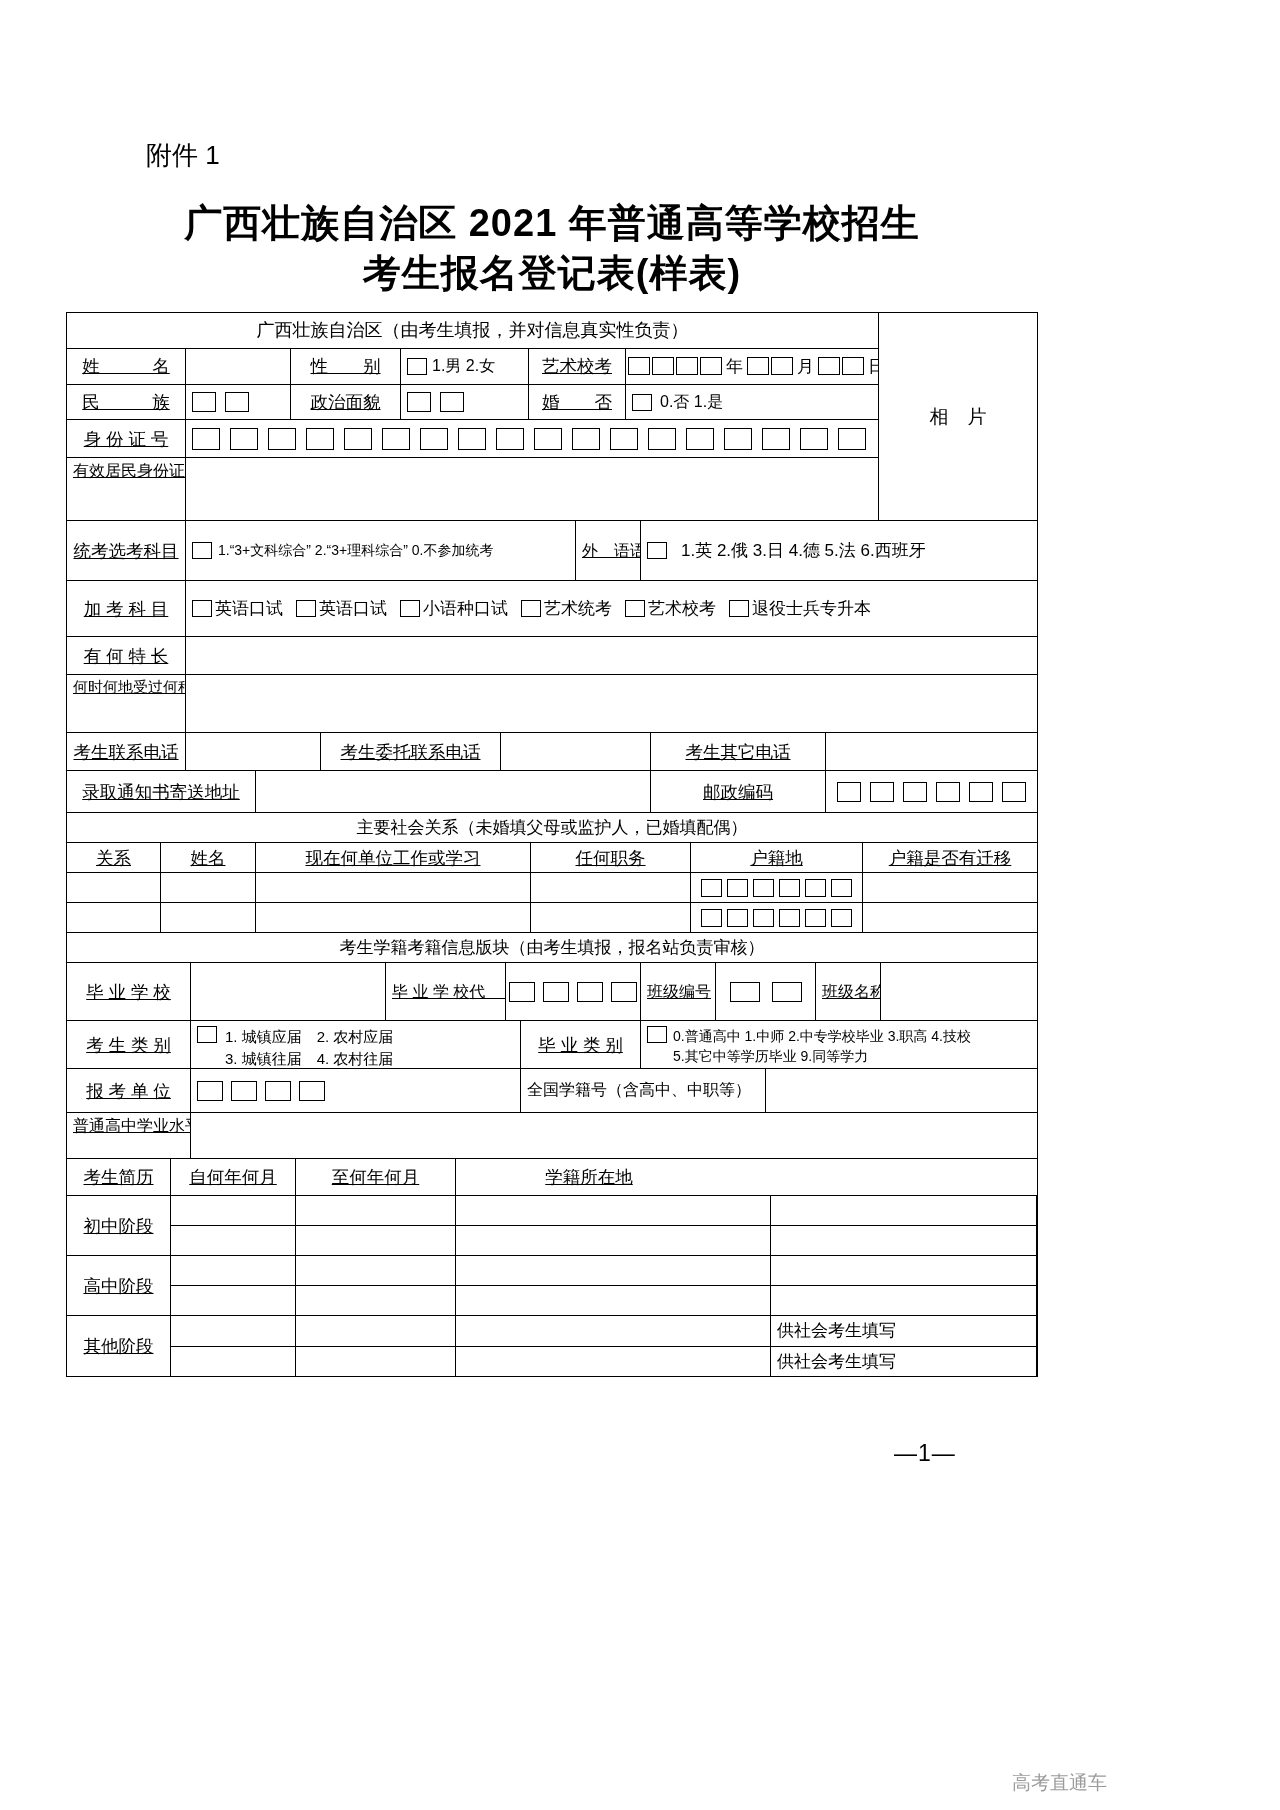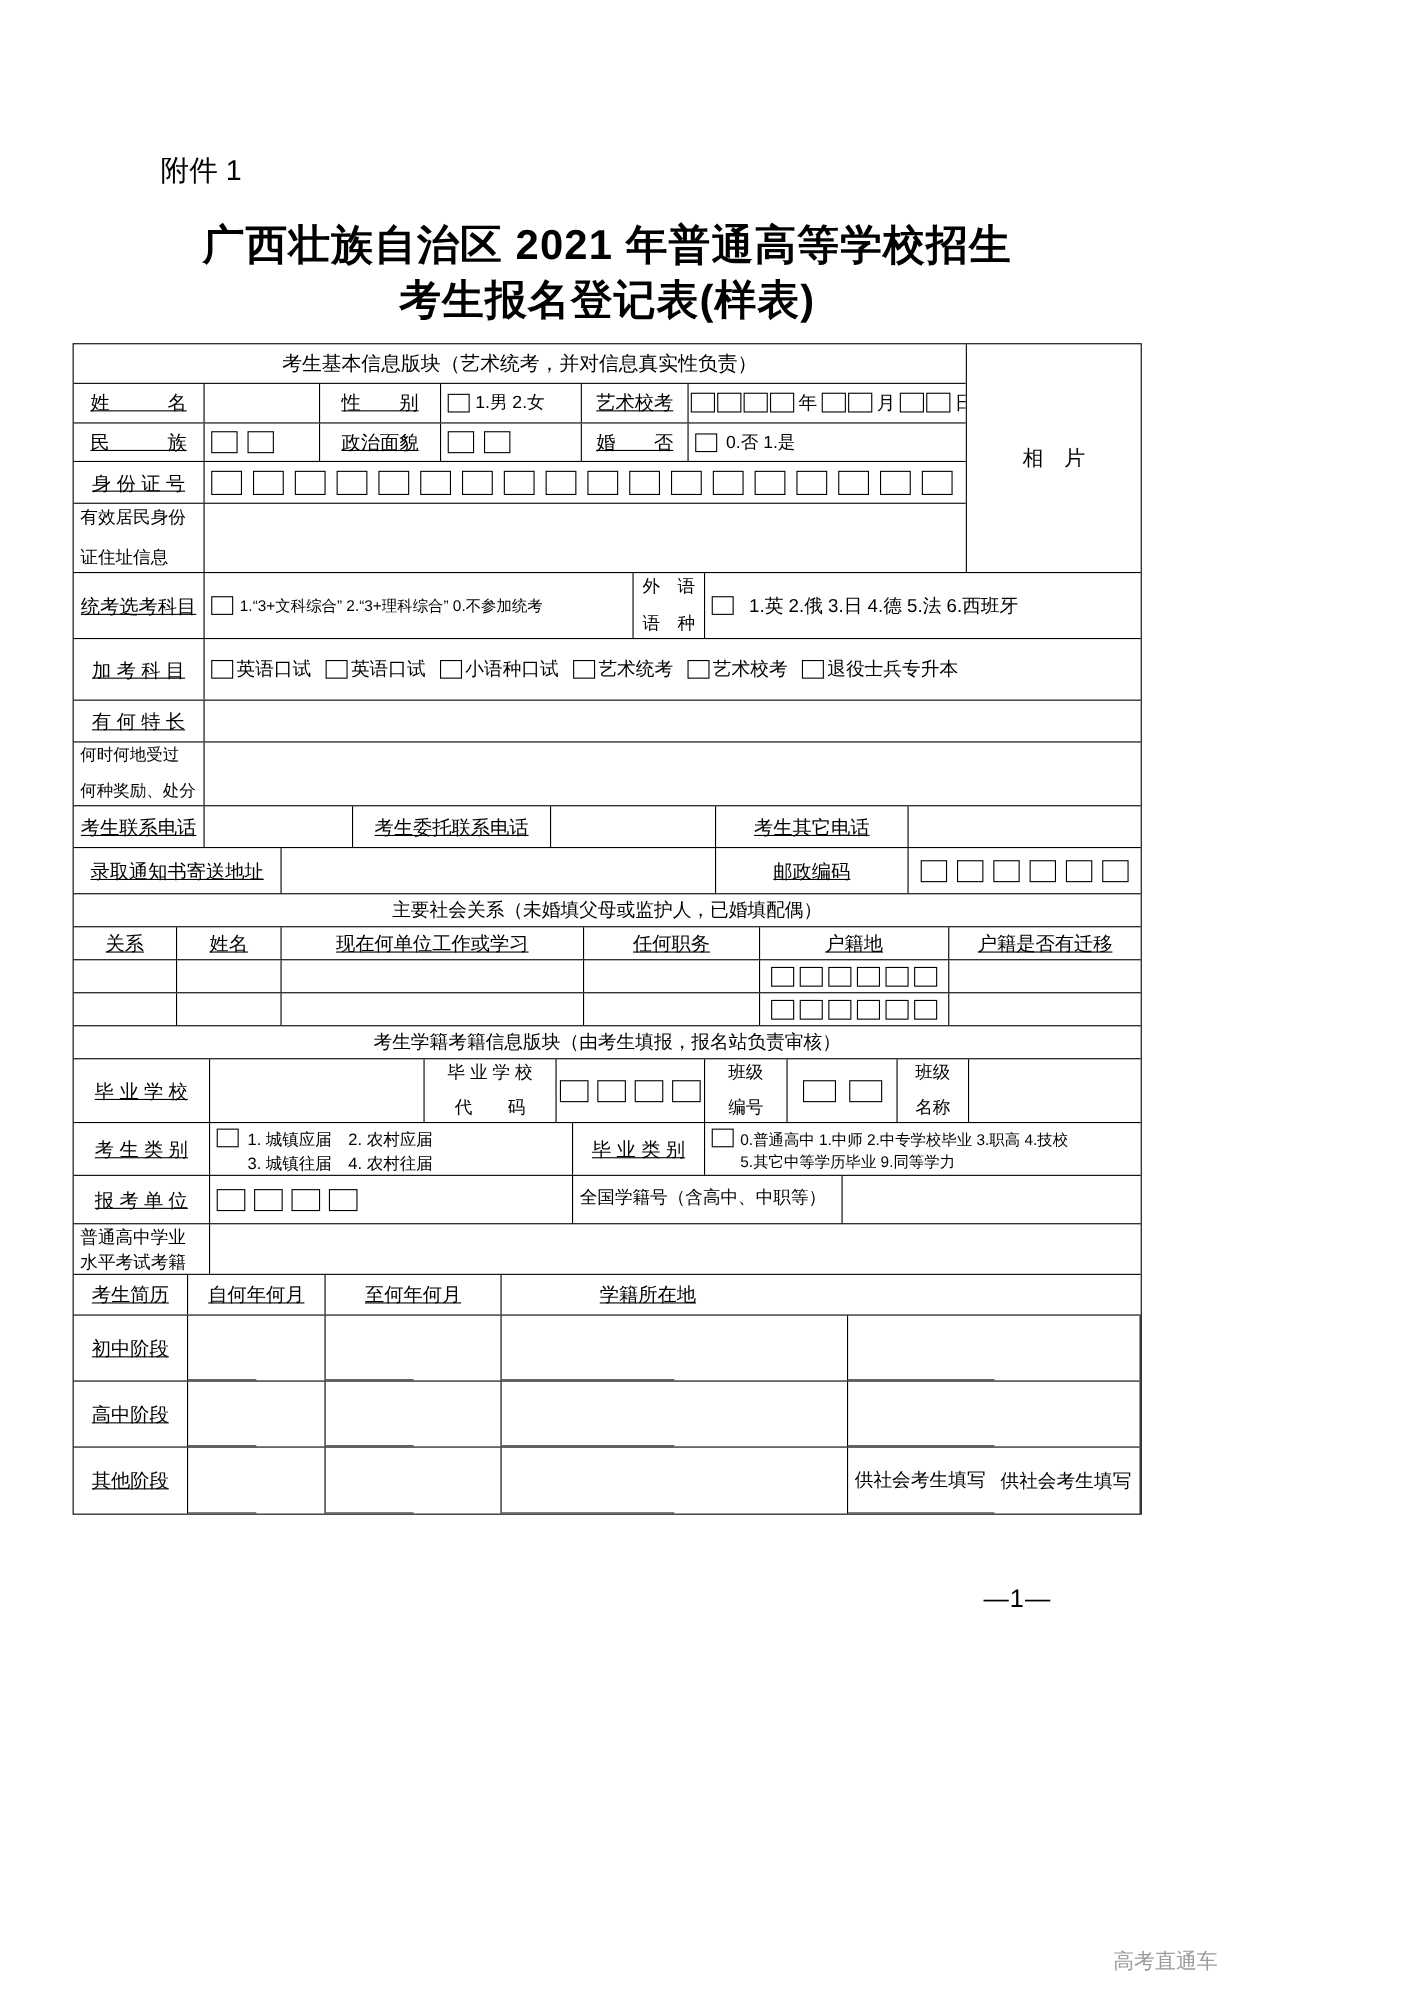--- a/index.html
+++ b/index.html
@@ -10,36 +10,36 @@
   .titlewrap { position:absolute; left:66px; top:198px; width:972px; text-align:center;
                font-weight:bold; font-size:38px; line-height:1.32; letter-spacing:1px; }
   .tbl { position:absolute; left:66px; top:312px; width:972px; border:1px solid #000; font-size:18px; }
   .row { display:flex; align-items:stretch; }
   .bb  { border-bottom:1px solid #000; }
   .cell { flex:none; border-right:1px solid #000; display:flex; align-items:center;
           padding:1px 6px; overflow:hidden; white-space:nowrap; }
   .nr { border-right:none; }
   .cen { justify-content:center; text-align:center; }
   .lab { justify-content:center; text-align:center; font-size:17.5px;text-decoration:underline; }
-  .col2 { flex-direction:column; justify-content:space-between; align-items:flex-start; line-height:1.45; font-size:16px; }
+  .col2 { flex-direction:row; justify-content:flex-start; align-items:flex-start; line-height:1.45; font-size:16px;text-decoration:underline; }
   .col2.cen { align-items:center; }
   .wrap { white-space:normal; line-height:1.4; font-size:16px; }
   .leftcol { flex:none; display:flex; flex-direction:column; border-right:1px solid #000; overflow:hidden; }
   .boxes { display:inline-flex; align-items:center; flex:none; }
   .cb { display:inline-block; border:1px solid #000; background:#fff; flex:none; width:20px; height:17px; }
   .boxes.sm { gap:5px; }
   .boxes.md { gap:2px; }  .boxes.md .cb { width:22px; height:18px; }
   .boxes.lg { gap:10px; } .boxes.lg .cb { width:28px; height:22px; }
   .boxes.pc { gap:9px; }  .boxes.pc .cb { width:24px; height:20px; }
   .boxes.hh { gap:5px; }  .boxes.hh .cb { width:21px; height:18px; }
   .boxes.cd { gap:8px; }  .boxes.cd .cb { width:26px; height:20px; }
   .boxes.bn { gap:12px; } .boxes.bn .cb { width:30px; height:20px; }
   .opt { display:inline-flex; align-items:center; gap:3px; }
   .two { display:inline-flex; flex-direction:column; line-height:1.45; white-space:nowrap; }
-  .subcol { flex:none; border-right:1px solid #000; display:flex; flex-direction:row; overflow:hidden; }
+  .subcol { flex:none; border-right:1px solid #000; display:flex; flex-direction:column; overflow:hidden; }
   .sub { flex:1 1 0; display:flex; align-items:center; padding:0 6px; overflow:hidden; white-space:nowrap; }
   .pagenum { position:absolute; left:894px; top:1440px; font-size:23px; letter-spacing:1px; }
   .watermark { position:absolute; left:1012px; top:1770px; font-size:19px; color:#9b9b9b; }
   .f14 { font-size:14px; } .f15 { font-size:15px; } .f16 { font-size:16px; } .f17 { font-size:17px; }
 </style>
 </head>
 <body>
 
 <div>
 
@@ -49,21 +49,21 @@
     <div>广西壮族自治区 2021 年普通高等学校招生</div>
     <div>考生报名登记表(样表)</div>
   </div>
 
   <div class="tbl">
 
     <div class="row bb" style="height:208px">
       <div class="leftcol" style="width:812px">
 
         <div class="row bb" style="height:36px">
-          <div class="cell cen nr" style="width:811px">考生基本信息版块（艺术统考，并对信息真实性负责）</div>
+          <div class="cell cen nr" style="width:811px">广西壮族自治区（由考生填报，并对信息真实性负责）</div>
         </div>
 
         <div class="row bb" style="height:36px">
           <div class="cell lab" style="width:119px">姓　　　名</div>
           <div class="cell" style="width:105px"></div>
           <div class="cell lab" style="width:110px">性　　别</div>
           <div class="cell" style="width:128px; gap:5px">
             <span class="boxes sm">
                 <span class="cb"></span>
               </span>

